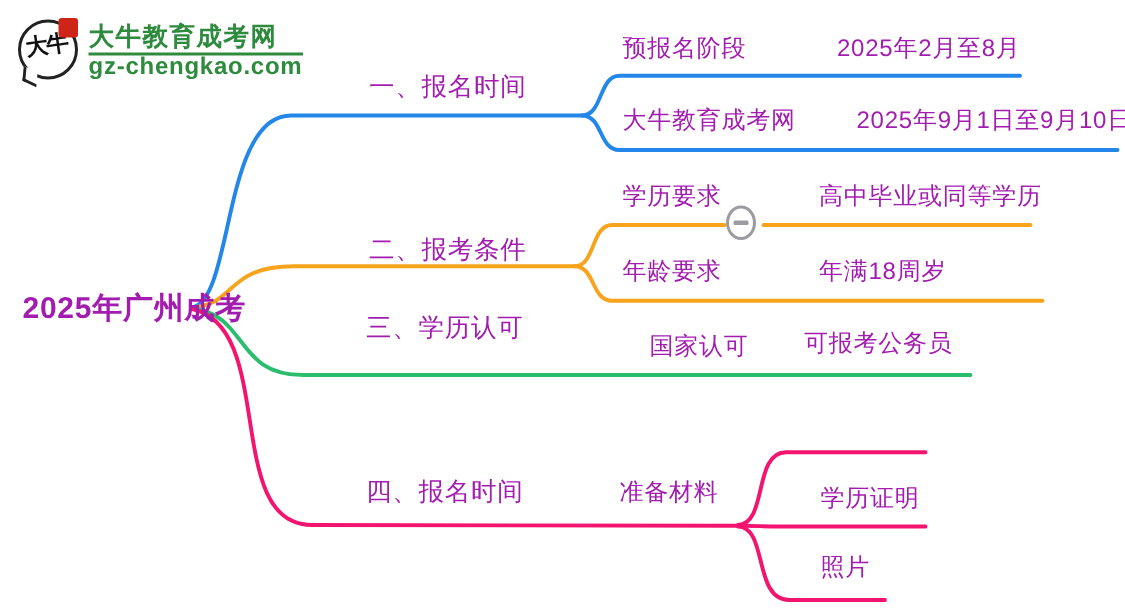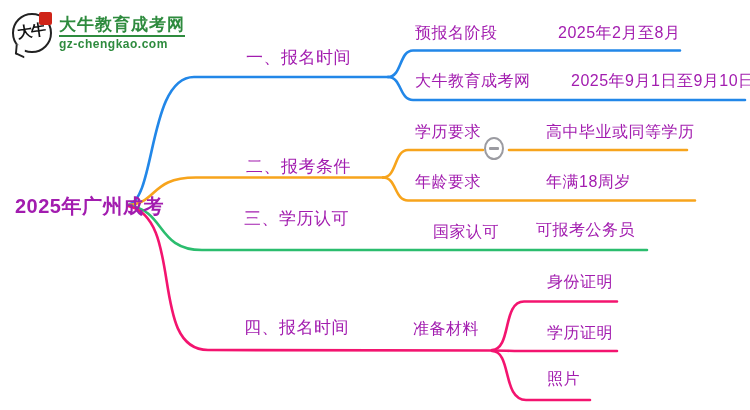--- a/index.html
+++ b/index.html
@@ -39,21 +39,21 @@
     background:#cf2418;border-radius:2px;
   }
   .logo-tail{
     position:absolute;left:1px;bottom:-5px;width:8px;height:8px;background:#fff;
     border-left:2.5px solid #222;border-bottom:2.5px solid #222;
     transform:rotate(15deg) skew(10deg,10deg);
   }
   .logo-text{margin-left:7px;}
   .logo-title{font-size:17px;font-weight:700;color:#2e8b3e;letter-spacing:1px;line-height:19px;}
   .logo-divider{height:1.5px;background:#2e8b3e;margin:1px 0 1px 0;}
-  .logo-url{font-size:12px;font-weight:700;color:#2e8b3e;letter-spacing:0.5px;line-height:13px;}
+  .logo-url{font-size:16px;font-weight:700;color:#2e8b3e;letter-spacing:0.5px;line-height:13px;}
 </style>
 </head>
 <body>
 
 <div id="canvas">
 
   <svg width="750" height="410" viewBox="0 0 750 410">
     <g fill="none" stroke-width="2.6" stroke-linecap="round">
 
       <path d="M128 205 C156 200 148 77 194 77 L388 77" stroke="#2287e8"></path>
@@ -102,17 +102,16 @@
   <div class="collapse-btn">
     <span class="minus-bar"></span>
   </div>
 
   <div class="node lbl" style="left:244px;top:209px">三、学历认可</div>
   <div class="node sub" style="left:433px;top:222px">国家认可</div>
   <div class="node sub" style="left:536px;top:220px">可报考公务员</div>
 
   <div class="node lbl" style="left:244px;top:318px">四、报名时间</div>
   <div class="node sub" style="left:413px;top:319px">准备材料</div>
-  <div class="node sub" style="left:547px;top:272px">身份证明</div>
   <div class="node sub" style="left:547px;top:323px">学历证明</div>
   <div class="node sub" style="left:547px;top:369px">照片</div>
 
 </div>
 
 </body></html>

